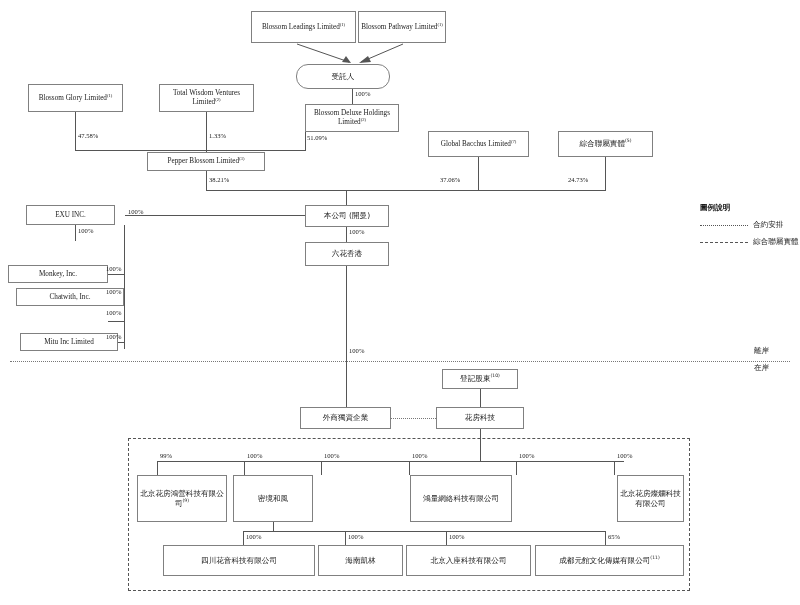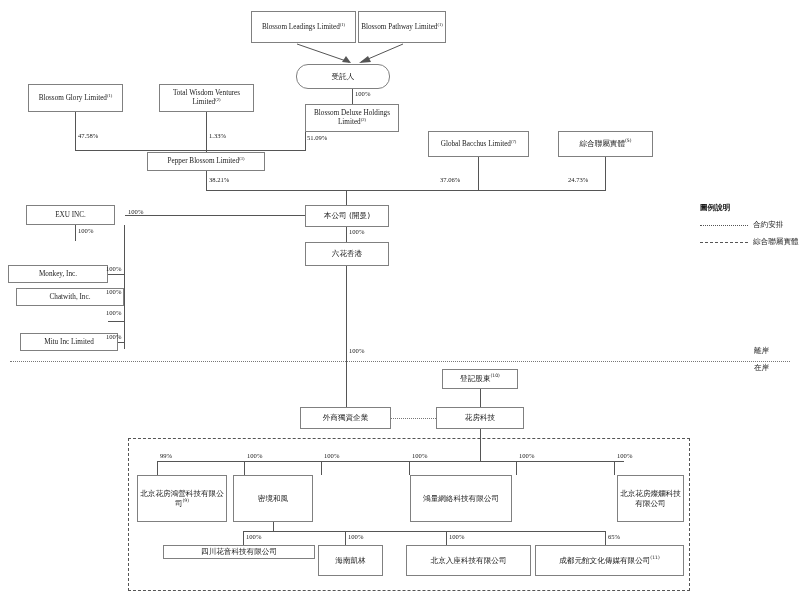--- a/index.html
+++ b/index.html
@@ -290,25 +290,25 @@
 
   <div class="ln lnv" style="left:345px;top:531px;height:14px;"></div>
   <div class="pct" style="left:348px;top:533px;">100%</div>
 
   <div class="ln lnv" style="left:446px;top:531px;height:14px;"></div>
   <div class="pct" style="left:449px;top:533px;">100%</div>
 
   <div class="ln lnv" style="left:605px;top:531px;height:14px;"></div>
   <div class="pct" style="left:608px;top:533px;">65%</div>
 
-  <div class="node cn" style="left:163px;top:545px;width:152px;height:14px;">
+  <div class="node cn" style="left:163px;top:545px;width:152px;height:31px;">
     <span class="lbl">四川花音科技有限公司</span>
   </div>
 
-  <div class="node cn" style="left:318px;top:545px;width:65px;height:31px;">
+  <div class="node cn" style="left:318px;top:545px;width:85px;height:31px;">
     <span class="lbl">海南凱林</span>
   </div>
 
   <div class="node cn" style="left:406px;top:545px;width:125px;height:31px;">
     <span class="lbl">北京入座科技有限公司</span>
   </div>
 
   <div class="node cn" style="left:535px;top:545px;width:149px;height:31px;">
     <span class="lbl"><span>成都元館文化傳媒有限公司</span><sup>(11)</sup></span>
   </div>

